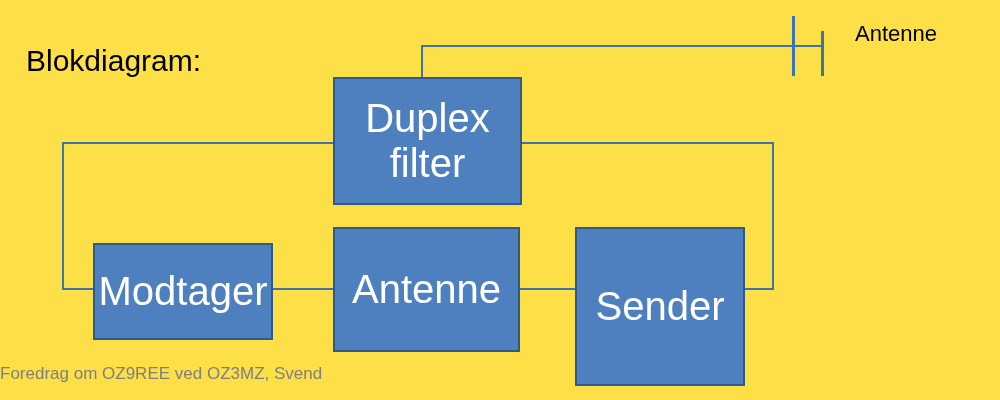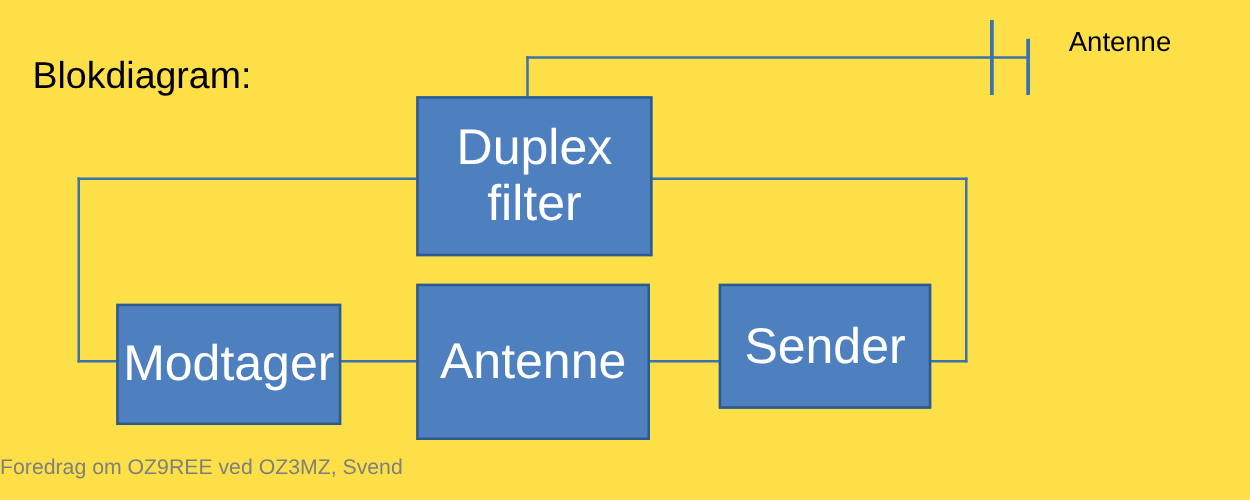--- a/index.html
+++ b/index.html
@@ -69,21 +69,21 @@
   }
   .block .block-label {
     display: block;
     white-space: pre-line;
     padding: 0 6px;
   }
 
   #block-duplex  { left: 333px; top: 77px;  width: 189px; height: 128px; }
   #block-modtager{ left: 93px;  top: 243px; width: 180px; height: 97px; }
   #block-styring { left: 333px; top: 227px; width: 187px; height: 125px; }
-  #block-sender  { left: 575px; top: 227px; width: 170px; height: 100px; }
+  #block-sender  { left: 575px; top: 227px; width: 170px; height: 159px; }
 
   
   .wire {
     position: absolute;
     background: #3b73ad;
     z-index: 1;
   }
   .wire-h { height: 2px; }
   .wire-v { width: 2px; }
 

